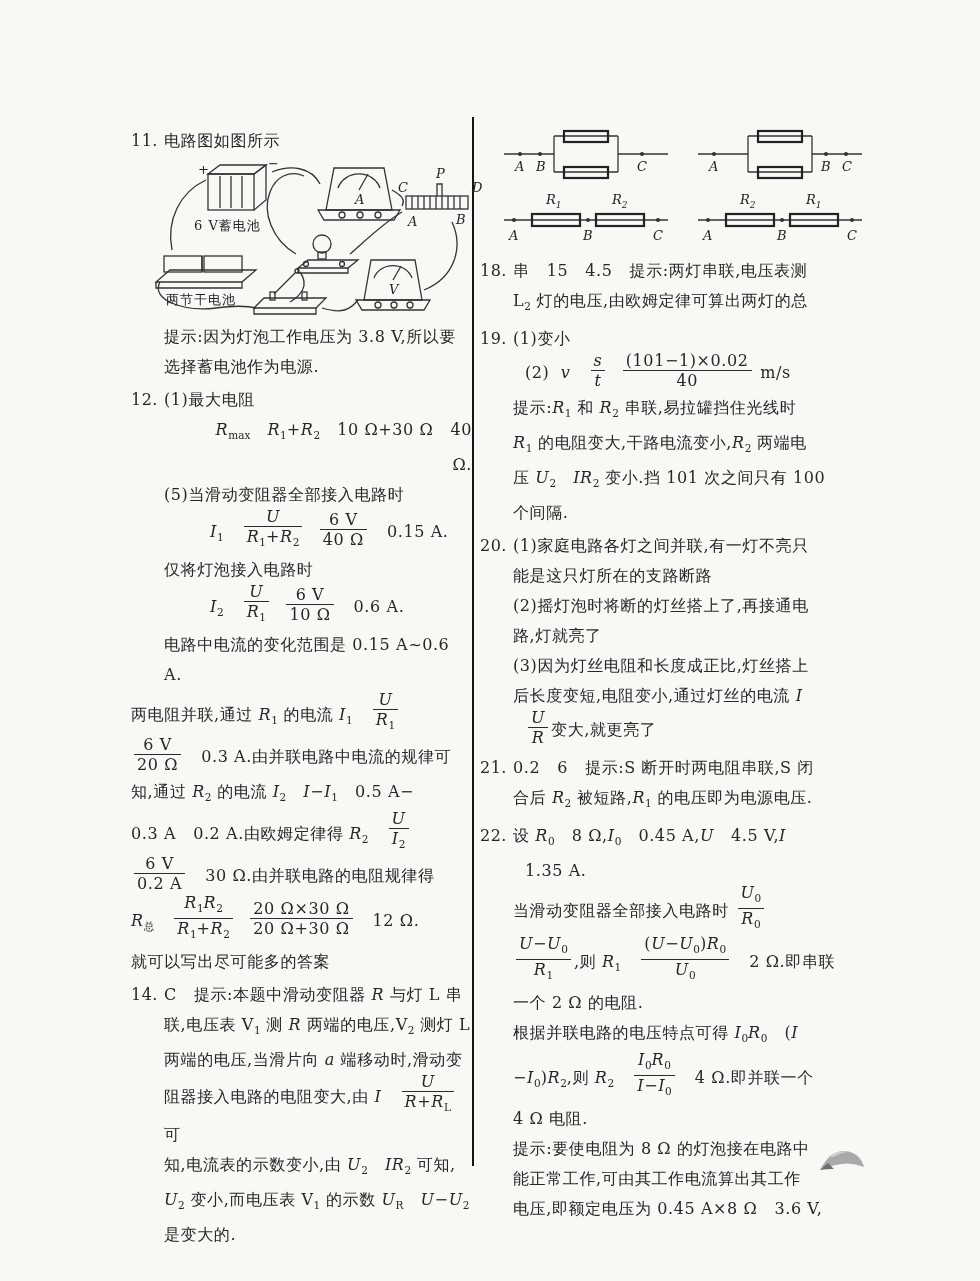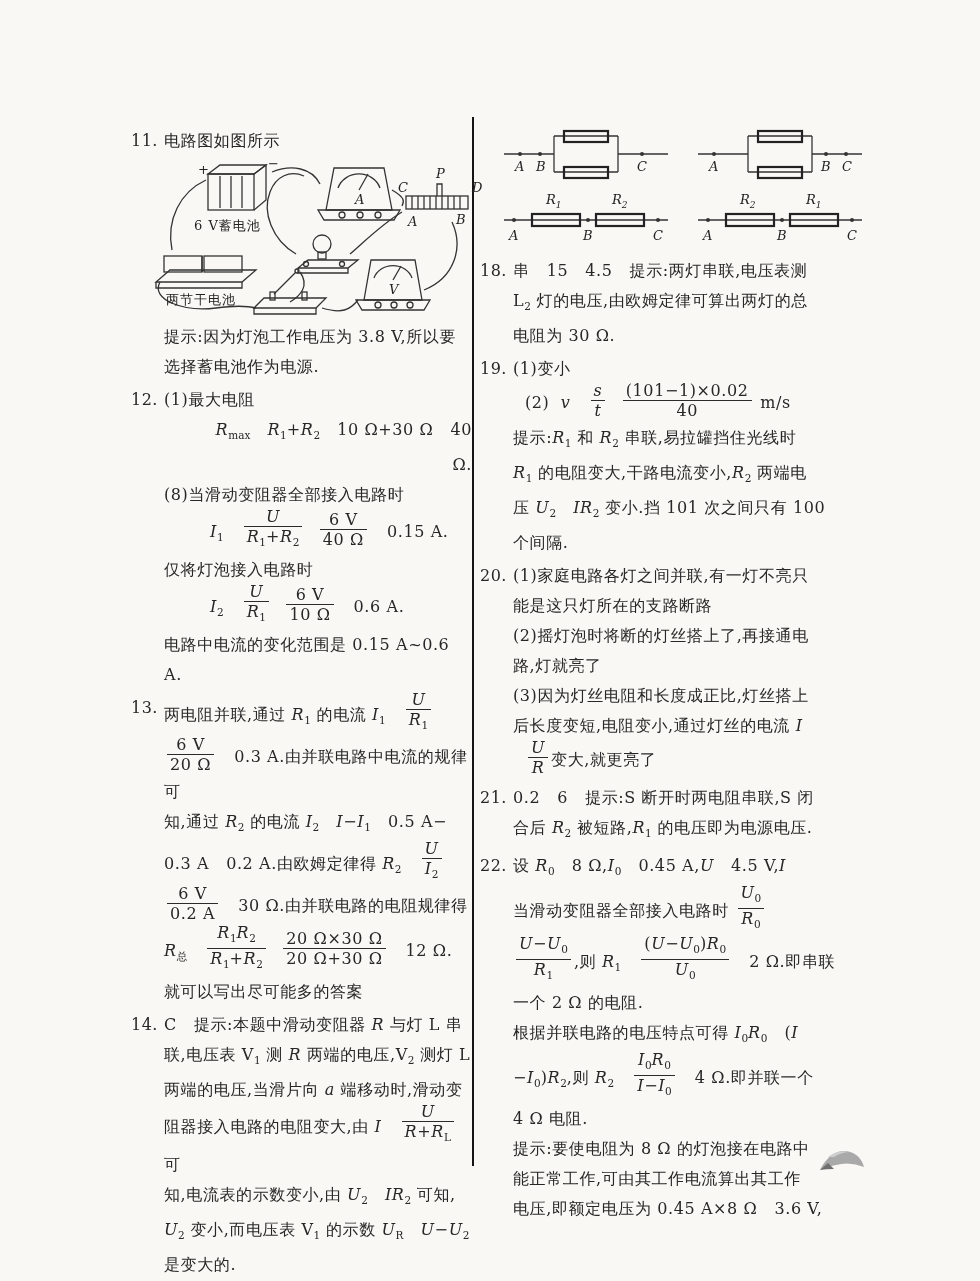--- a/index.html
+++ b/index.html
@@ -140,30 +140,29 @@
         <div class="line">提示:因为灯泡工作电压为 3.8 V,所以要</div>
         <div class="line">选择蓄电池作为电源.</div>
       </div>
     </div>
 
     <div class="item">
       <div class="no">12.</div>
       <div class="bd">
         <div class="line"><span>(1)最大电阻</span></div>
         <div class="line eq"><span class="v">R</span><span class="sb">max</span><span>   </span><span class="v">R</span><span class="sb">1</span><span>+</span><span class="v">R</span><span class="sb">2</span><span>   10 Ω+30 Ω   40 Ω.</span></div>
-        <div class="line"><span>(8)当滑动变阻器全部接入电路时</span></div>
+        <div class="line"><span>(5)当滑动变阻器全部接入电路时</span></div>
         <div class="line eq2"><span class="v">I</span><span class="sb">1</span><span>   </span><span class="fr"><span class="n"><span class="v">U</span></span><span class="d"><span class="v">R</span><span class="sb">1</span><span>+</span><span class="v">R</span><span class="sb">2</span></span></span><span>  </span><span class="fr"><span class="n"><span>6 V</span></span><span class="d"><span>40 Ω</span></span></span><span>   0.15 A.</span></div>
         <div class="line"><span>仅将灯泡接入电路时</span></div>
         <div class="line eq2"><span class="v">I</span><span class="sb">2</span><span>   </span><span class="fr"><span class="n"><span class="v">U</span></span><span class="d"><span class="v">R</span><span class="sb">1</span></span></span><span>  </span><span class="fr"><span class="n"><span>6 V</span></span><span class="d"><span>10 Ω</span></span></span><span>   0.6 A.</span></div>
         <div class="line"><span>电路中电流的变化范围是 0.15 A~0.6 A.</span></div>
       </div>
     </div>
 
     <div class="item">
-      <div class="no">13.</div>
       <div class="bd">
         <div class="line"><span>两电阻并联,通过 </span><span class="v">R</span><span class="sb">1</span><span> 的电流 </span><span class="v">I</span><span class="sb">1</span><span>   </span><span class="fr"><span class="n"><span class="v">U</span></span><span class="d"><span class="v">R</span><span class="sb">1</span></span></span></div>
         <div class="line"><span class="fr"><span class="n"><span>6 V</span></span><span class="d"><span>20 Ω</span></span></span><span>   0.3 A.由并联电路中电流的规律可</span></div>
         <div class="line"><span>知,通过 </span><span class="v">R</span><span class="sb">2</span><span> 的电流 </span><span class="v">I</span><span class="sb">2</span><span>   </span><span class="v">I</span><span>−</span><span class="v">I</span><span class="sb">1</span><span>   0.5 A−</span></div>
         <div class="line"><span>0.3 A   0.2 A.由欧姆定律得 </span><span class="v">R</span><span class="sb">2</span><span>   </span><span class="fr"><span class="n"><span class="v">U</span></span><span class="d"><span class="v">I</span><span class="sb">2</span></span></span></div>
         <div class="line"><span class="fr"><span class="n"><span>6 V</span></span><span class="d"><span>0.2 A</span></span></span><span>   30 Ω.由并联电路的电阻规律得</span></div>
         <div class="line"><span class="v">R</span><span class="sb">总</span><span>   </span><span class="fr"><span class="n"><span class="v">R</span><span class="sb">1</span><span class="v">R</span><span class="sb">2</span></span><span class="d"><span class="v">R</span><span class="sb">1</span><span>+</span><span class="v">R</span><span class="sb">2</span></span></span><span>  </span><span class="fr"><span class="n"><span>20 Ω×30 Ω</span></span><span class="d"><span>20 Ω+30 Ω</span></span></span><span>   12 Ω.</span></div>
         <div class="line"><span>就可以写出尽可能多的答案</span></div>
       </div>
     </div>
@@ -248,21 +247,20 @@
           <text class="lbl" x="153" y="52">C</text>
         </svg>
       </div>
     </div>
 
     <div class="item">
       <div class="no">18.</div>
       <div class="bd">
         <div class="line"><span>串   15   4.5   提示:两灯串联,电压表测</span></div>
         <div class="line"><span>L</span><span class="sb">2</span><span> 灯的电压,由欧姆定律可算出两灯的总</span></div>
-        <div class="line"><span>电阻为 30 Ω.</span></div>
       </div>
     </div>
 
     <div class="item">
       <div class="no">19.</div>
       <div class="bd">
         <div class="line"><span>(1)变小</span></div>
         <div class="line ind"><span>(2)  </span><span class="v">v</span><span>   </span><span class="fr"><span class="n"><span class="v">s</span></span><span class="d"><span class="v">t</span></span></span><span>  </span><span class="fr"><span class="n"><span>(101−1)×0.02</span></span><span class="d"><span>40</span></span></span><span> m/s</span></div>
         <div class="line"><span>提示:</span><span class="v">R</span><span class="sb">1</span><span> 和 </span><span class="v">R</span><span class="sb">2</span><span> 串联,易拉罐挡住光线时</span></div>
         <div class="line"><span class="v">R</span><span class="sb">1</span><span> 的电阻变大,干路电流变小,</span><span class="v">R</span><span class="sb">2</span><span> 两端电</span></div>
@@ -289,20 +287,21 @@
       <div class="bd">
         <div class="line"><span>0.2   6   提示:S 断开时两电阻串联,S 闭</span></div>
         <div class="line"><span>合后 </span><span class="v">R</span><span class="sb">2</span><span> 被短路,</span><span class="v">R</span><span class="sb">1</span><span> 的电压即为电源电压.</span></div>
       </div>
     </div>
 
     <div class="item">
       <div class="no">22.</div>
       <div class="bd">
         <div class="line"><span>设 </span><span class="v">R</span><span class="sb">0</span><span>   8 Ω,</span><span class="v">I</span><span class="sb">0</span><span>   0.45 A,</span><span class="v">U</span><span>   4.5 V,</span><span class="v">I</span></div>
+        <div class="line ind"><span>1.35 A.</span></div>
         <div class="line"><span>当滑动变阻器全部接入电路时 </span><span class="fr"><span class="n"><span class="v">U</span><span class="sb">0</span></span><span class="d"><span class="v">R</span><span class="sb">0</span></span></span></div>
         <div class="line"><span class="fr"><span class="n"><span class="v">U</span><span>−</span><span class="v">U</span><span class="sb">0</span></span><span class="d"><span class="v">R</span><span class="sb">1</span></span></span><span>,则 </span><span class="v">R</span><span class="sb">1</span><span>   </span><span class="fr"><span class="n"><span>(</span><span class="v">U</span><span>−</span><span class="v">U</span><span class="sb">0</span><span>)</span><span class="v">R</span><span class="sb">0</span></span><span class="d"><span class="v">U</span><span class="sb">0</span></span></span><span>   2 Ω.即串联</span></div>
         <div class="line"><span>一个 2 Ω 的电阻.</span></div>
         <div class="line"><span>根据并联电路的电压特点可得 </span><span class="v">I</span><span class="sb">0</span><span class="v">R</span><span class="sb">0</span><span>   (</span><span class="v">I</span></div>
         <div class="line"><span>−</span><span class="v">I</span><span class="sb">0</span><span>)</span><span class="v">R</span><span class="sb">2</span><span>,则 </span><span class="v">R</span><span class="sb">2</span><span>   </span><span class="fr"><span class="n"><span class="v">I</span><span class="sb">0</span><span class="v">R</span><span class="sb">0</span></span><span class="d"><span class="v">I</span><span>−</span><span class="v">I</span><span class="sb">0</span></span></span><span>   4 Ω.即并联一个</span></div>
         <div class="line"><span>4 Ω 电阻.</span></div>
         <div class="line"><span>提示:要使电阻为 8 Ω 的灯泡接在电路中</span></div>
         <div class="line"><span>能正常工作,可由其工作电流算出其工作</span></div>
         <div class="line"><span>电压,即额定电压为 0.45 A×8 Ω   3.6 V,</span></div>
 

